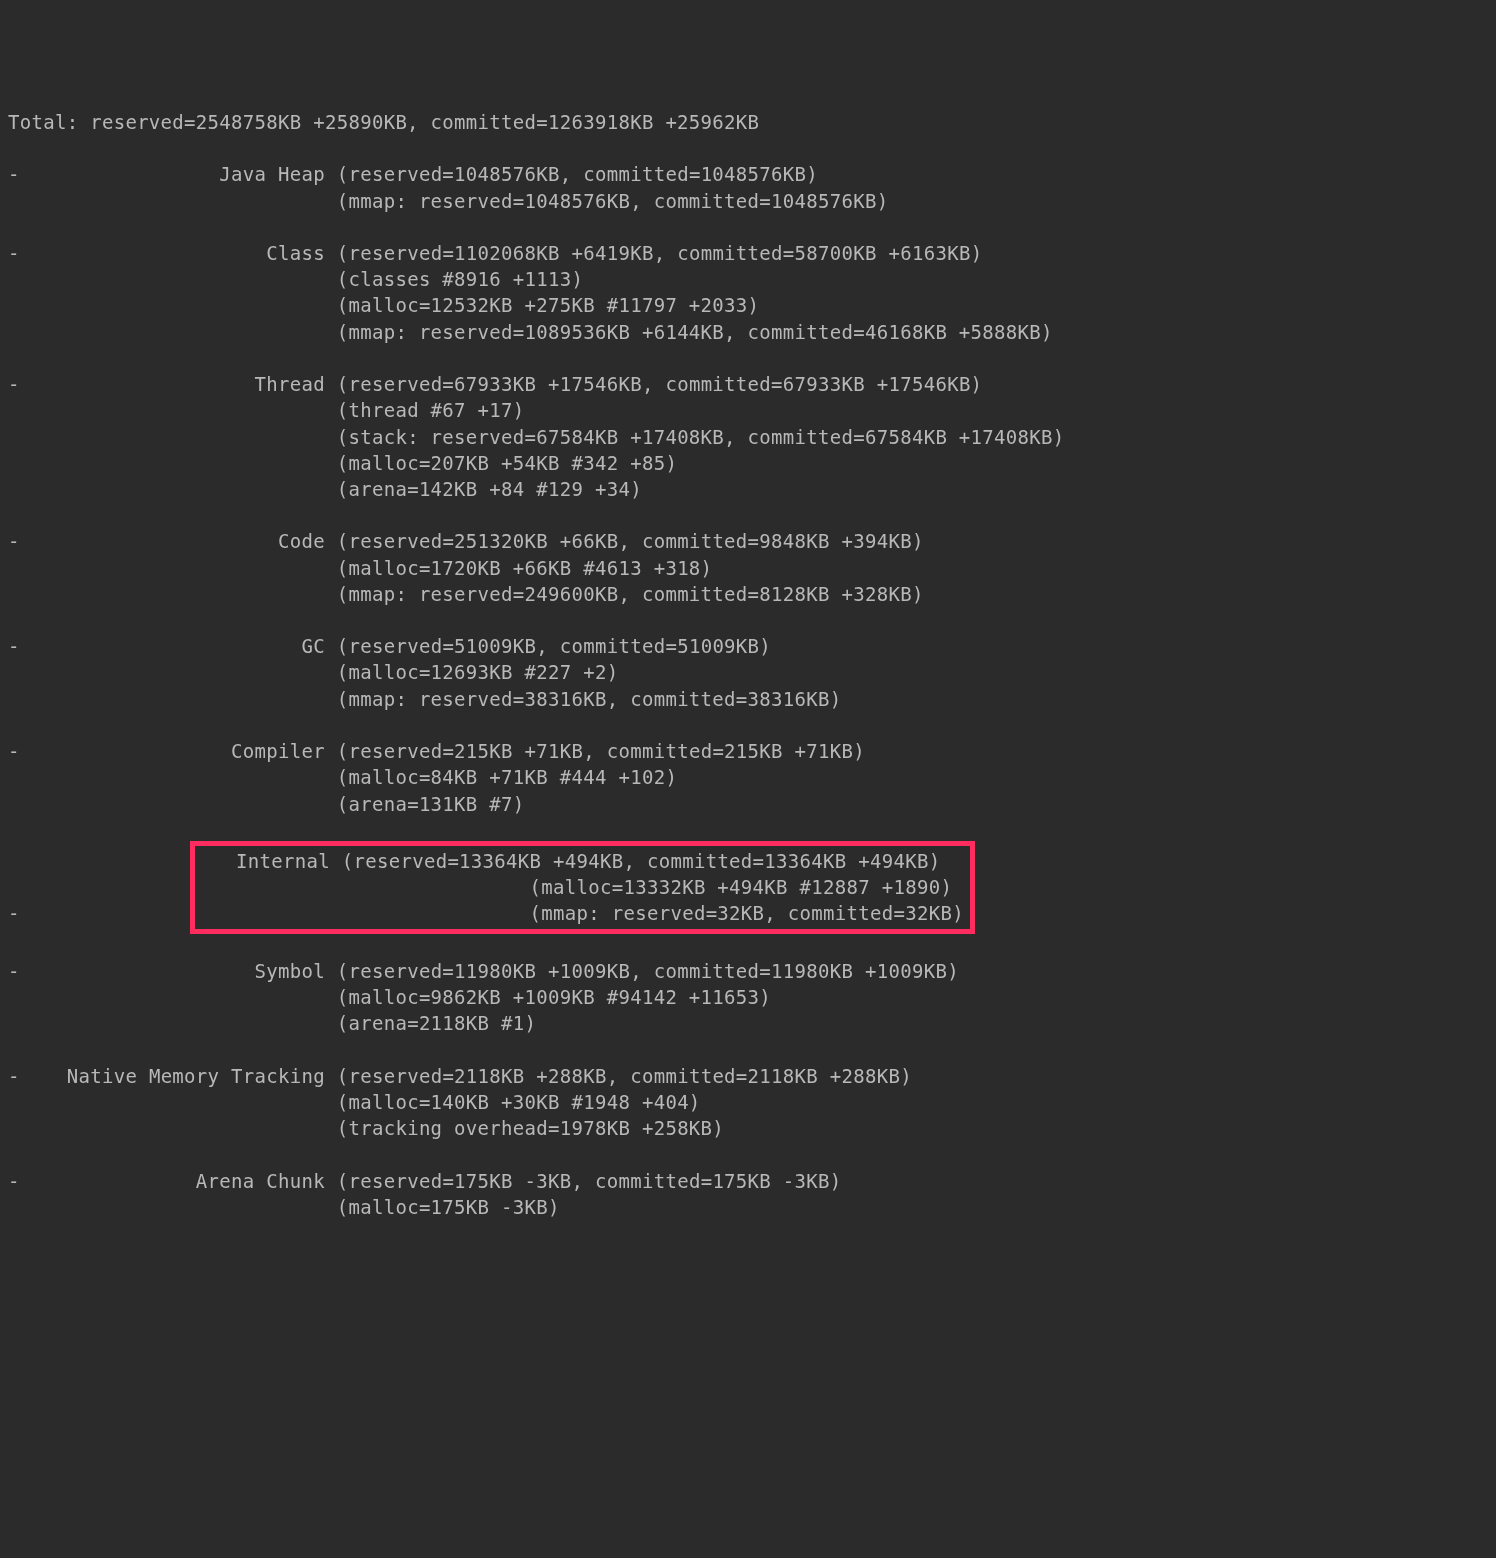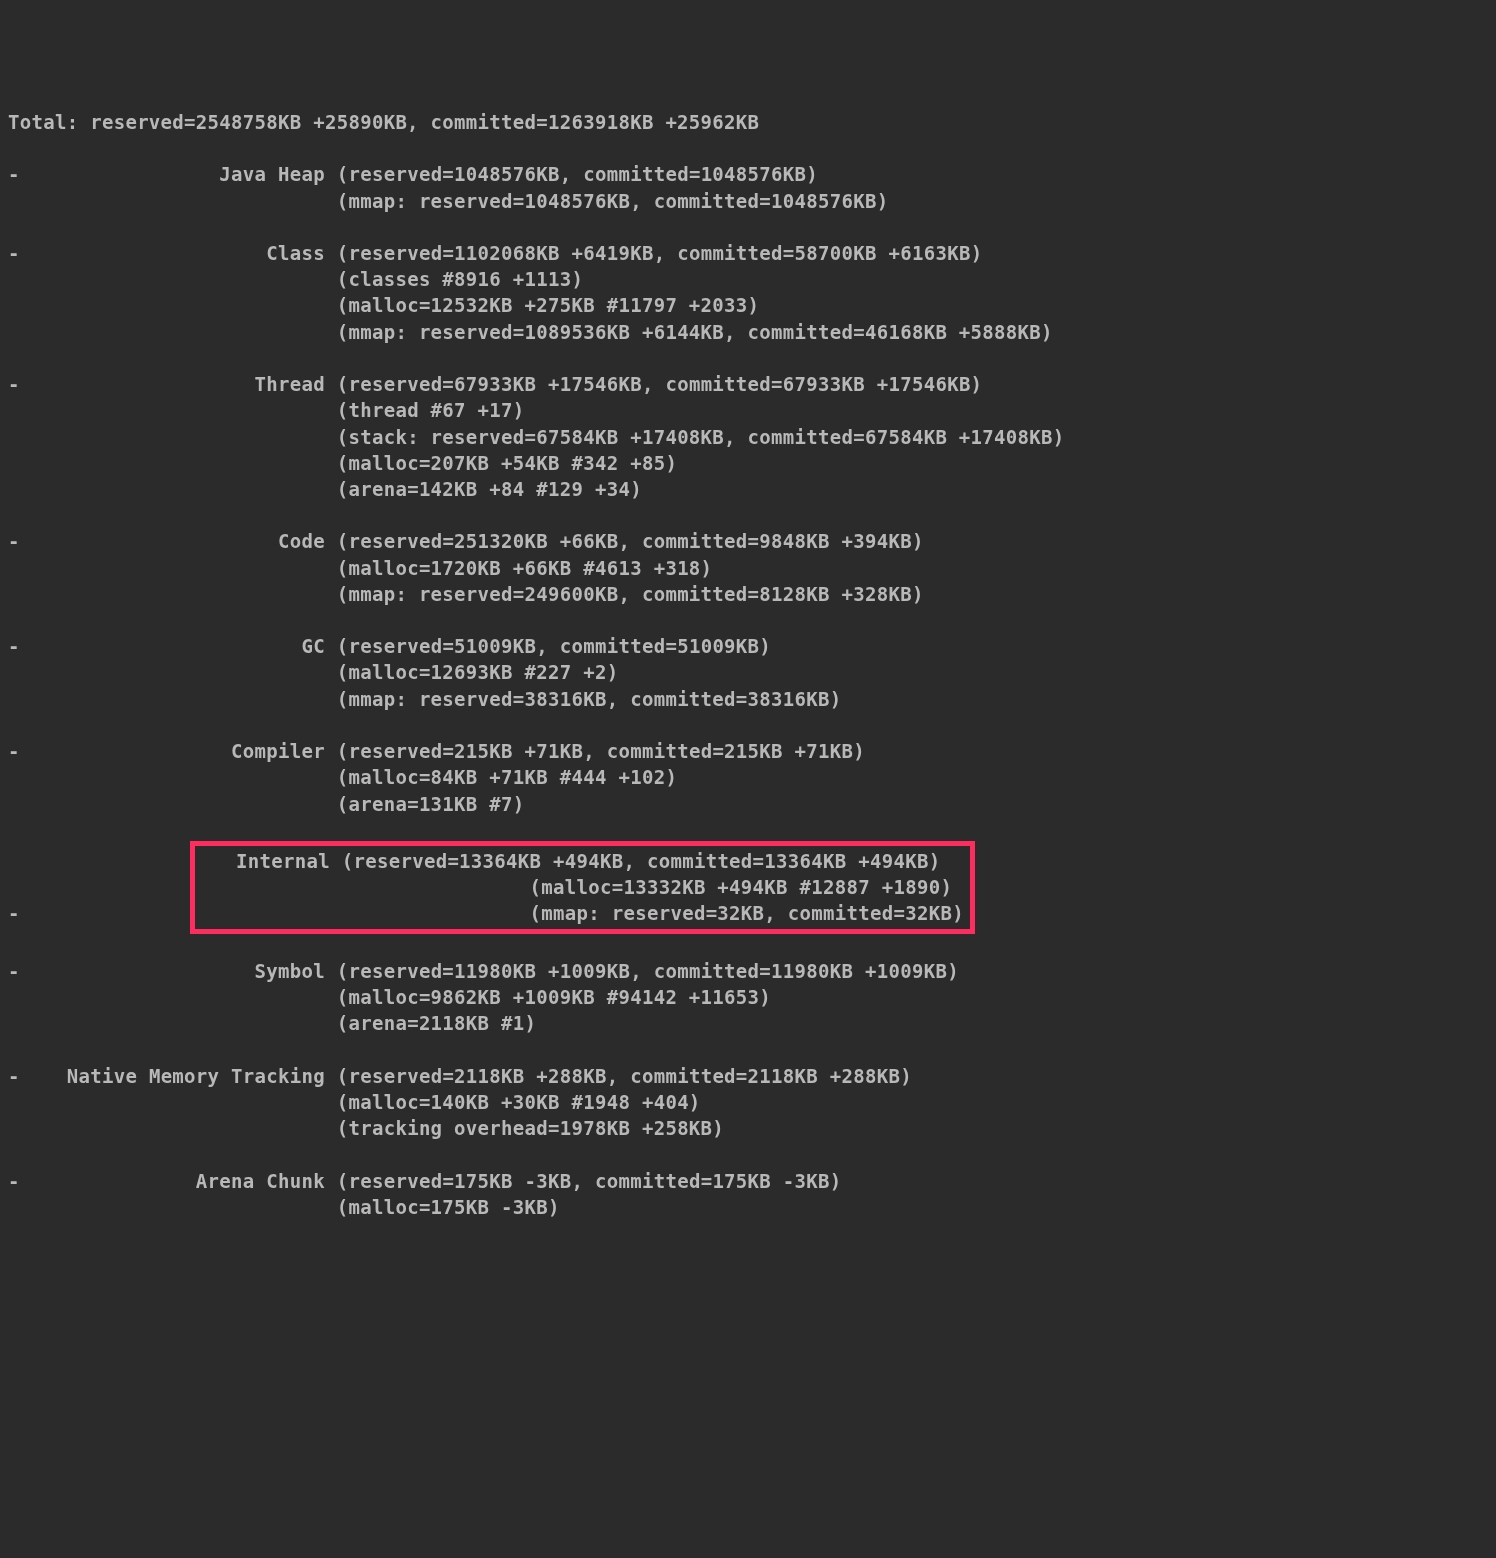--- a/index.html
+++ b/index.html
@@ -18,21 +18,20 @@
       letter-spacing: 0.3px;
     }
     .highlight-box {
       border: 5px solid #ff2d5f;
       display: inline-block;
       padding: 2px 6px;
       margin: -2px -6px;
     }
     .output {
       position: relative;
-      font-weight: bold;
     }
   </style>
 </head>
 <body>
 
 
 
 <div class="output"><span>Total: reserved=2548758KB +25890KB, committed=1263918KB +25962KB</span>
 
 <span>-</span>                 <span>Java Heap</span> <span>(reserved=1048576KB, committed=1048576KB)</span>

